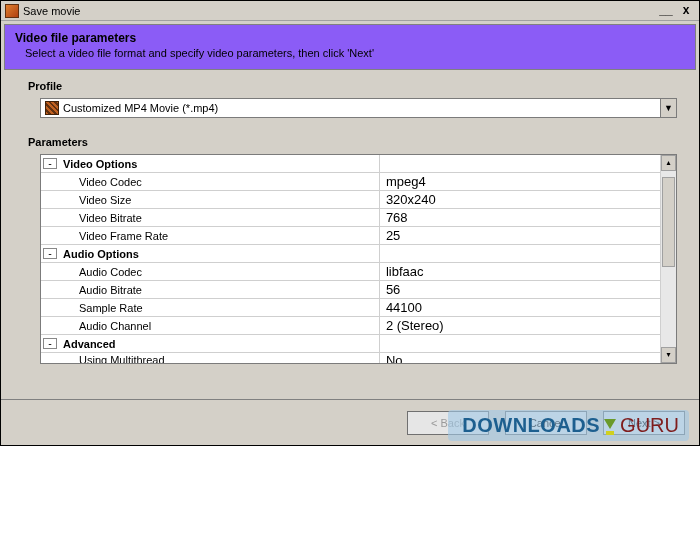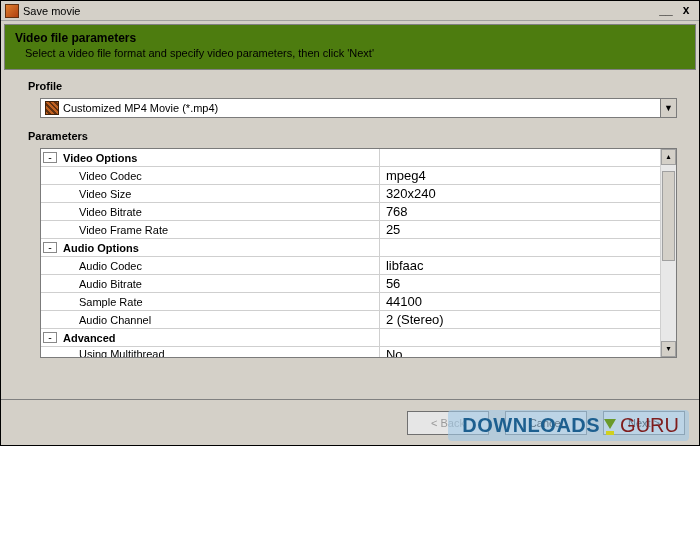--- a/index.html
+++ b/index.html
@@ -38,41 +38,41 @@
   .titlebar .winbtn {
     width: 18px; height: 14px;
     text-align: center;
     font-weight: bold;
     font-size: 12px;
     line-height: 12px;
     margin-left: 2px;
     cursor: default;
   }
   .banner {
-    background: #4d7c0f;
+    background: #8b5cf6;
     border: 1px solid #808080;
     margin: 3px 3px 0 3px;
     padding: 6px 10px 10px 10px;
   }
   .banner h1 { font-size: 12px; font-weight: bold; }
   .banner p { font-size: 11px; margin: 2px 0 0 10px; }
 
   .content {
     flex: 1;
     display: flex;
     flex-direction: column;
     padding: 8px 4px 0 21px;
   }
   .section-label {
     font-size: 11px;
     font-weight: bold;
     padding: 2px 6px;
   }
   .profile-row {
-    margin: 4px 18px 10px 18px;
+    margin: 4px 18px 16px 18px;
     border-radius: 9px;
   }
   .combo {
     display: flex;
     align-items: center;
     background: #fff;
     border: 1px solid #7b7b7b;
     height: 20px;
     width: 100%;
   }

